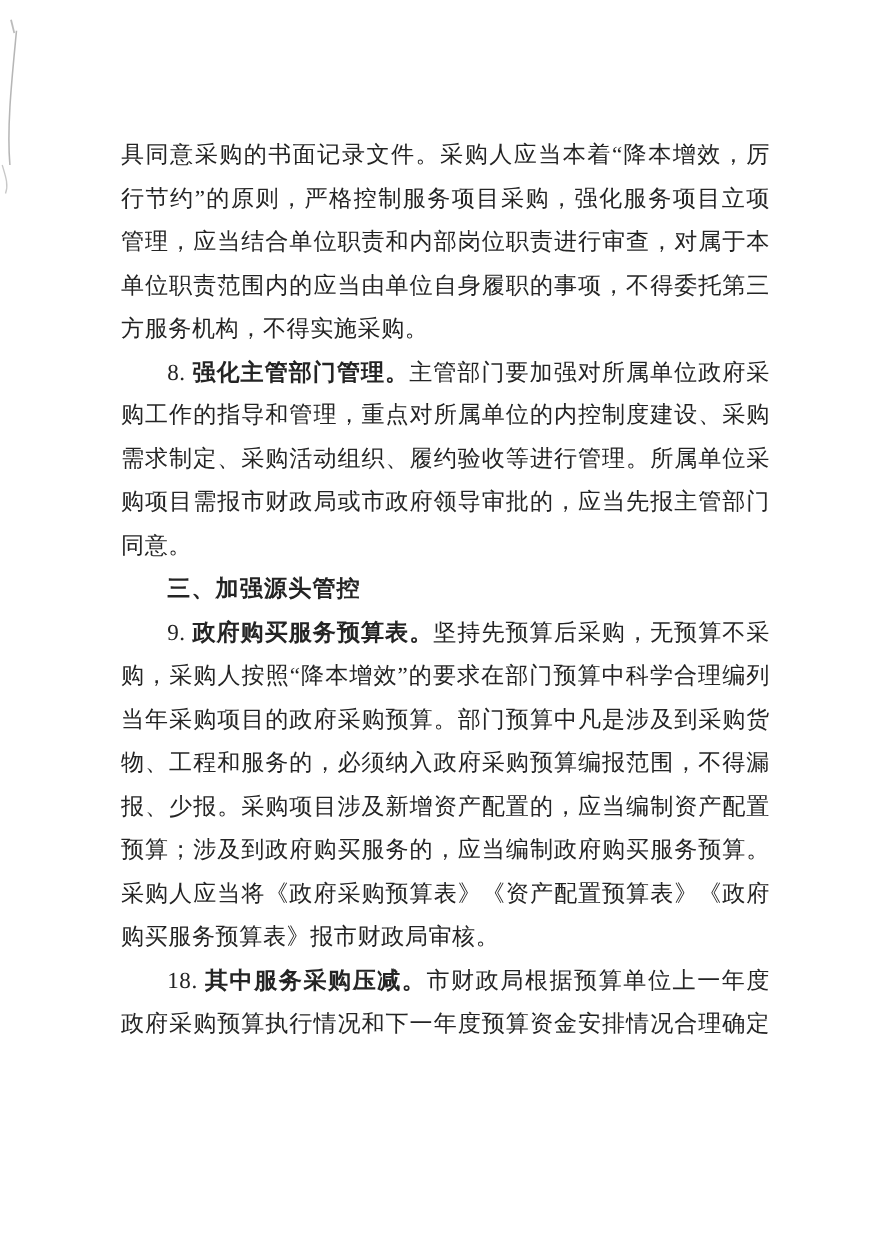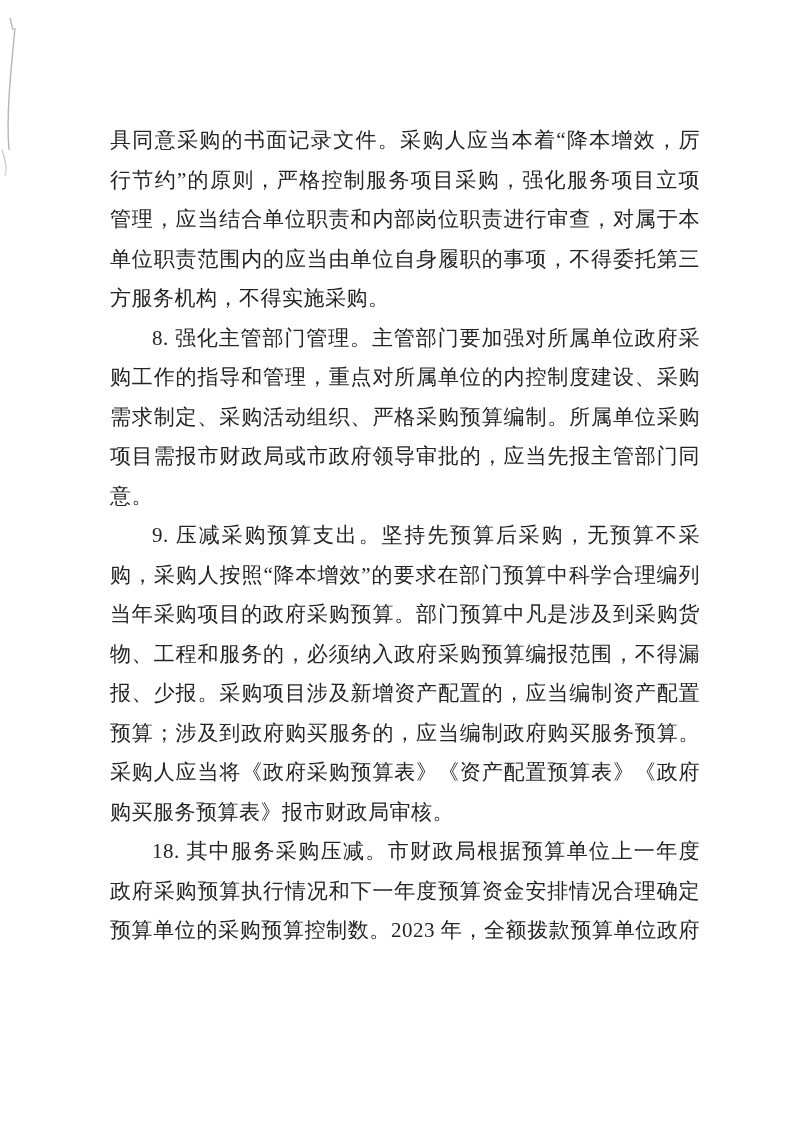--- a/index.html
+++ b/index.html
@@ -38,21 +38,21 @@
   }
   .para.indent {
     text-indent: 42px;
   }
   .para.heading .seg-heading {
     font-family: "Liberation Sans", "DejaVu Sans", sans-serif;
     font-weight: bold;
     letter-spacing: 1px;
   }
   .seg-lead {
-    font-weight: normal;
+    font-weight: bold;
   }
   .seg-normal {
     font-weight: normal;
   }
   .page-number {
     position: absolute;
     top: 996px;
     left: 600px;
     font-size: 19px;
     letter-spacing: 3px;
@@ -66,20 +66,21 @@
 <div class="page">
 
   <svg class="scan-artifacts" width="120" height="400" viewBox="0 0 120 400" xmlns="http://www.w3.org/2000/svg">
     <path d="M 15 28 C 11 70, 6 115, 9 150" stroke="#8f8f8f" stroke-width="1.4" fill="none" opacity="0.65"></path>
     <path d="M 2 150 C 5 160, 8 168, 5 176" stroke="#9a9a9a" stroke-width="1.2" fill="none" opacity="0.55"></path>
     <path d="M 10 18 L 13 30" stroke="#7a7a7a" stroke-width="1.6" fill="none" opacity="0.5"></path>
   </svg>
 
   <div class="text-block">
       <p class="para"><span class="seg-normal">具同意采购的书面记录文件。采购人应当本着“降本增效，厉行节约”的原则，严格控制服务项目采购，强化服务项目立项管理，应当结合单位职责和内部岗位职责进行审查，对属于本单位职责范围内的应当由单位自身履职的事项，不得委托第三方服务机构，不得实施采购。</span></p>
-      <p class="para indent"><span class="seg-normal">8. </span><span class="seg-lead">强化主管部门管理。</span><span class="seg-normal">主管部门要加强对所属单位政府采购工作的指导和管理，重点对所属单位的内控制度建设、采购需求制定、采购活动组织、严格采购预算编制。所属单位采购项目需报市财政局或市政府领导审批的，应当先报主管部门同意。</span></p>
-      <p class="para indent"><span class="seg-normal">9. </span><span class="seg-lead">压减采购预算支出。</span><span class="seg-normal">坚持先预算后采购，无预算不采购，采购人按照“降本增效”的要求在部门预算中科学合理编列当年采购项目的政府采购预算。部门预算中凡是涉及到采购货物、工程和服务的，必须纳入政府采购预算编报范围，不得漏报、少报。采购项目涉及新增资产配置的，应当编制资产配置预算；涉及到政府购买服务的，应当编制政府购买服务预算。采购人应当将《政府采购预算表》《资产配置预算表》《政府购买服务预算表》报市财政局审核。</span></p>
+      <p class="para indent"><span class="seg-normal">8. </span><span class="seg-lead">强化主管部门管理。</span><span class="seg-normal">主管部门要加强对所属单位政府采购工作的指导和管理，重点对所属单位的内控制度建设、采购需求制定、采购活动组织、履约验收等进行管理。所属单位采购项目需报市财政局或市政府领导审批的，应当先报主管部门同意。</span></p>
+      <p class="para indent heading"><span class="seg-heading">三、加强源头管控</span></p>
+      <p class="para indent"><span class="seg-normal">9. </span><span class="seg-lead">政府购买服务预算表。</span><span class="seg-normal">坚持先预算后采购，无预算不采购，采购人按照“降本增效”的要求在部门预算中科学合理编列当年采购项目的政府采购预算。部门预算中凡是涉及到采购货物、工程和服务的，必须纳入政府采购预算编报范围，不得漏报、少报。采购项目涉及新增资产配置的，应当编制资产配置预算；涉及到政府购买服务的，应当编制政府购买服务预算。采购人应当将《政府采购预算表》《资产配置预算表》《政府购买服务预算表》报市财政局审核。</span></p>
       <p class="para indent"><span class="seg-normal">18. </span><span class="seg-lead">其中服务采购压减。</span><span class="seg-normal">市财政局根据预算单位上一年度政府采购预算执行情况和下一年度预算资金安排情况合理确定预算单位的采购预算控制数。2023 年，全额拨款预算单位政府采购总额在上年的基础上压减 65%以上，其中服务采购压减 30%以</span></p>
     </div>
 
   <div class="page-number">— 5 —</div>
 
 </div>
 
 </body></html>

